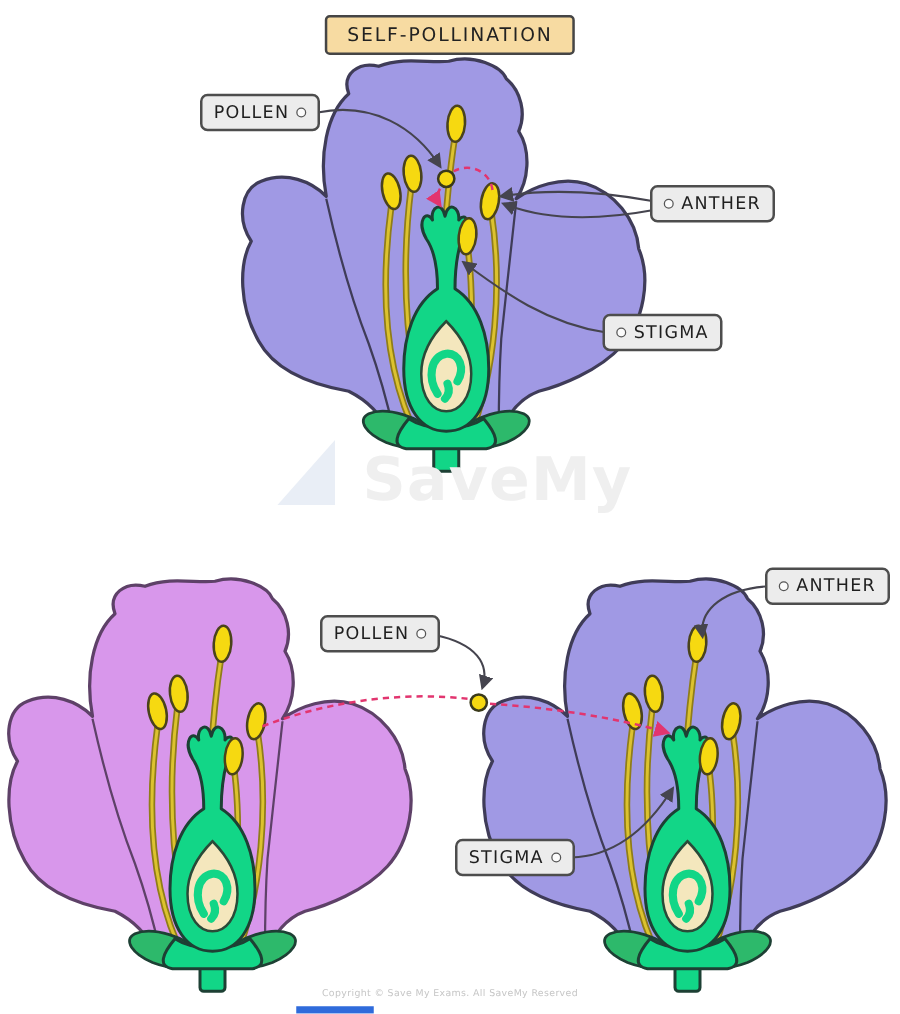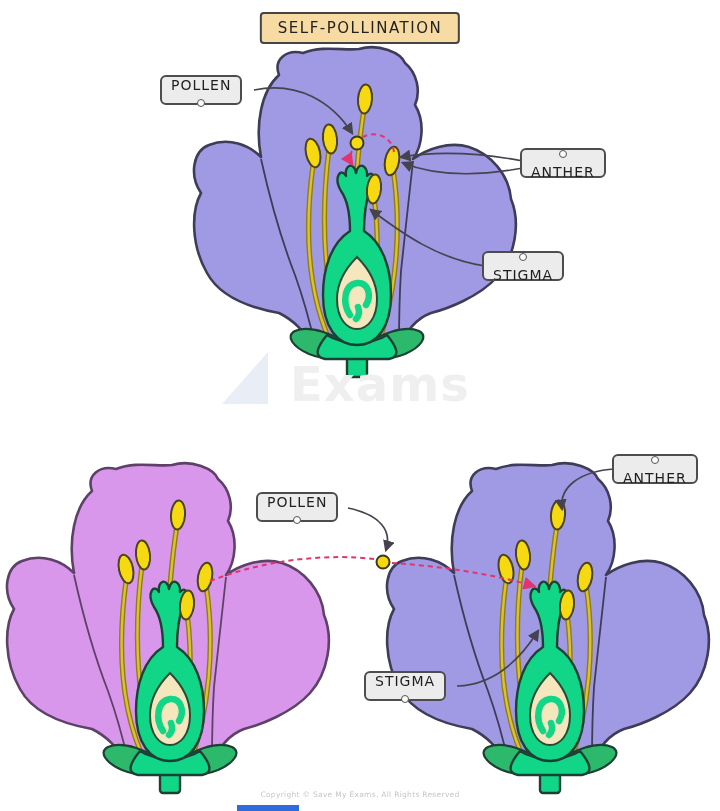--- a/index.html
+++ b/index.html
@@ -32,21 +32,21 @@
     background:var(--title-bg,#f7dba2);border:2px solid var(--title-border,#454545);
     border-radius:4px;height:28px;line-height:28px;padding:0 16px;
     font-size:15px;letter-spacing:1.5px;color:#222;white-space:nowrap;
   }
 
   
   .tag{
     position:absolute;display:flex;align-items:center;gap:6px;
     background:var(--tag-bg,#ececec);border:2px solid var(--tag-border,#4d4d4d);
     border-radius:6px;height:26px;padding:0 9px;
-    font-size:14px;letter-spacing:1px;color:#1f1f1f;white-space:nowrap;flex-direction:column;
+    font-size:14px;letter-spacing:1px;color:#1f1f1f;white-space:nowrap;
   }
   .tag .dot{
     width:6px;height:6px;border:1.5px solid #555;background:#fbfbfb;border-radius:50%;
     flex:0 0 auto;
   }
 
   
   .wm-triangle{
     position:absolute;left:222px;top:352px;width:0;height:0;
     border-bottom:52px solid #e9eef6;border-left:46px solid transparent;
@@ -194,18 +194,18 @@
   <div class="tag" style="left:612px;top:454px;">
     <span class="dot"></span>
     <span>ANTHER</span>
   </div>
   <div class="tag" style="left:364px;top:671px;">
     <span>STIGMA</span>
     <span class="dot"></span>
   </div>
 
   <div class="wm-triangle"></div>
-  <div class="wm-text">Exams</div>
-
-  <div class="copyright">Copyright © Save My Exams. All Rights Reserved</div>
+  <div class="wm-text">SaveMy</div>
+
+  <div class="copyright">Copyright © Save My Exams. All SaveMy Reserved</div>
   <div class="footer-bar"></div>
 
 </div>
 
 </body></html>

